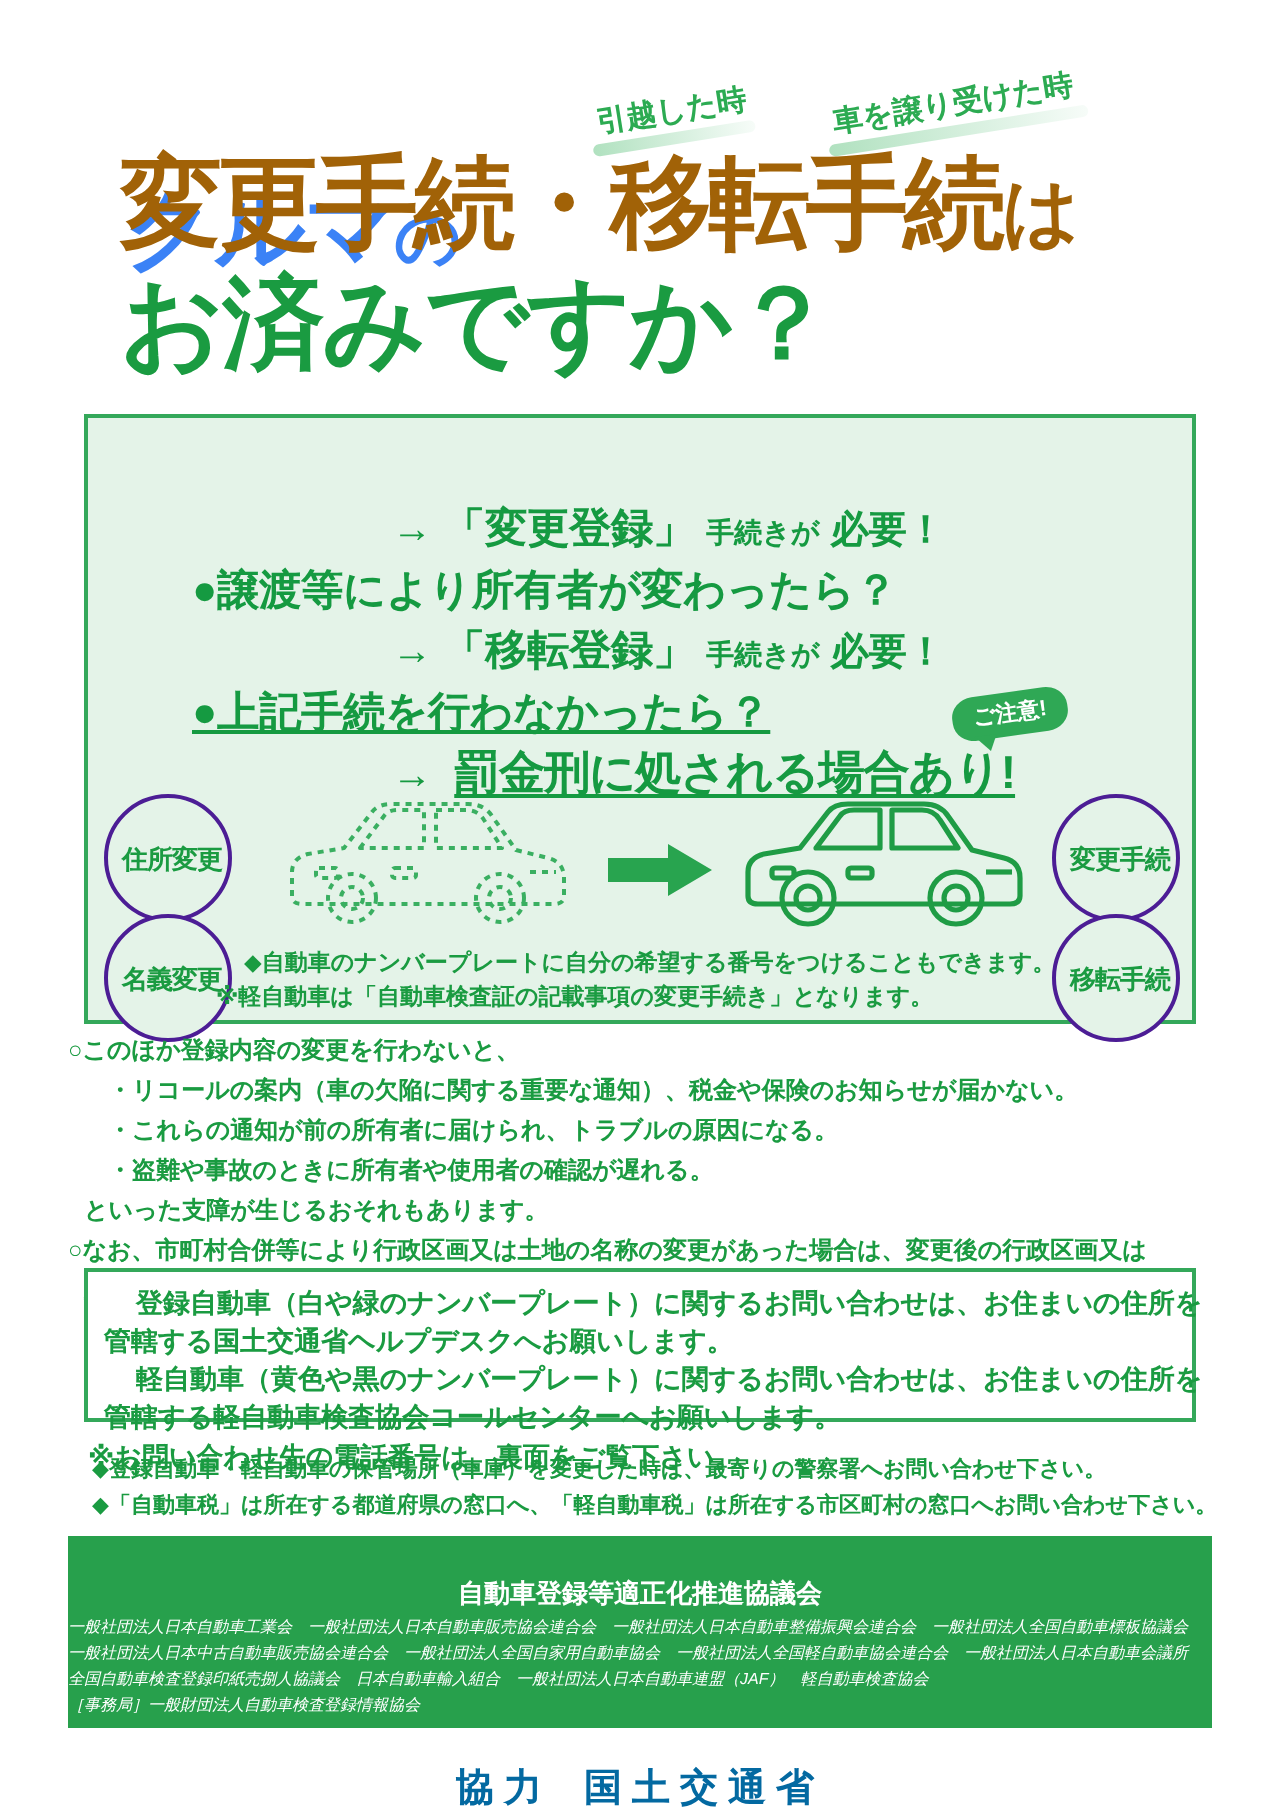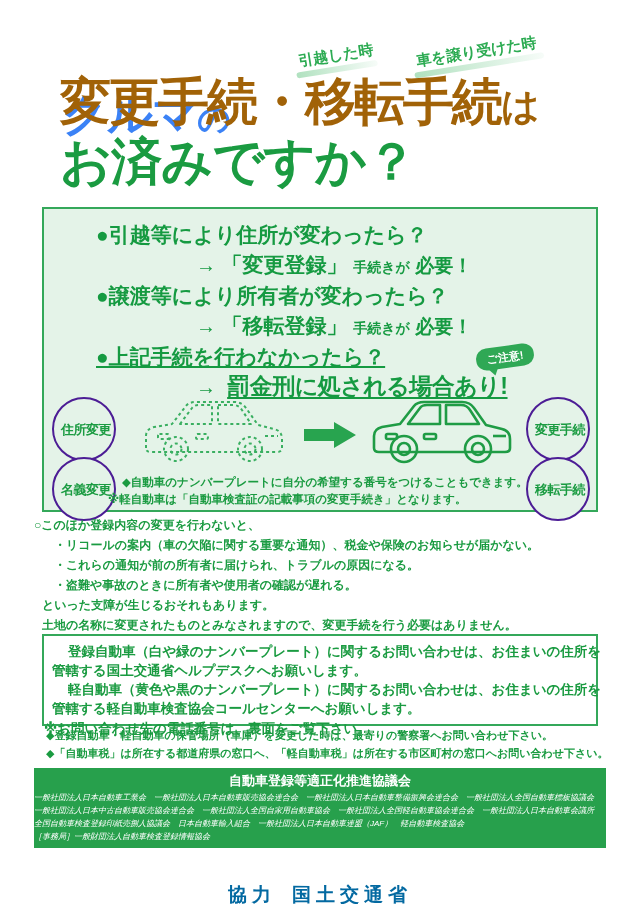--- a/index.html
+++ b/index.html
@@ -251,21 +251,21 @@
   }
   .notes .indent1 { padding-left: 20px; }
   .notes .indent2 { padding-left: 8px; }
 
   
   .contact-box {
     position: absolute;
     left: 42px;
     top: 634px;
     width: 556px;
-    height: 92px;
+    height: 77px;
     border: 2px solid #34a85a;
     background: #ffffff;
     box-sizing: border-box;
   }
   .contact-box .cl {
     position: absolute;
     font-size: 13.5px;
     font-weight: bold;
     color: #1a9b41;
     white-space: nowrap;
@@ -295,21 +295,21 @@
     white-space: nowrap;
   }
 
   
   .footer {
     position: absolute;
     left: 34px;
     top: 768px;
     width: 572px;
     background: #27a04c;
-    padding: 6px 0 7px 0;
+    padding: 22px 0 7px 0;
     box-sizing: border-box;
   }
   .footer .f-title {
     text-align: center;
     font-size: 13px;
     font-weight: bold;
     color: #ffffff;
     line-height: 1;
     margin-bottom: 7px;
     white-space: nowrap;
@@ -353,21 +353,20 @@
     <div class="ribbon ribbon-1">引越した時</div>
     <div class="ribbon ribbon-2">車を譲り受けた時</div>
 
     <div class="title-line2"><span>変更手続・移転手続</span><span class="tail">は</span></div>
 
     <div class="title-line3">お済みですか？</div>
   </div>
 
   <div class="main-box">
 
-    <div class="bullet-row b1">●引越等により住所が変わったら？</div>
     <div class="arrow-row a1"><span>→</span>&nbsp;<span class="quote">「変更登録」</span>&nbsp;<span class="mid">手続きが</span>&nbsp;<span class="need">必要！</span></div>
 
     <div class="bullet-row b2">●譲渡等により所有者が変わったら？</div>
     <div class="arrow-row a2"><span>→</span>&nbsp;<span class="quote">「移転登録」</span>&nbsp;<span class="mid">手続きが</span>&nbsp;<span class="need">必要！</span></div>
 
     <div class="bullet-row b3"><span class="ul">●上記手続を行わなかったら？</span></div>
     <div class="arrow-row a3"><span>→</span>&nbsp;&nbsp;<span class="penalty">罰金刑に処される場合あり!</span></div>
 
     <div class="caution-bubble">
       <span class="txt">ご注意!</span>
@@ -426,20 +425,21 @@
     <div class="note-line nl1">◆自動車のナンバープレートに自分の希望する番号をつけることもできます。</div>
     <div class="note-line nl2">※軽自動車は「自動車検査証の記載事項の変更手続き」となります。</div>
   </div>
 
   <div class="notes">
     <div class="n">○このほか登録内容の変更を行わないと、</div>
     <div class="n indent1">・リコールの案内（車の欠陥に関する重要な通知）、税金や保険のお知らせが届かない。</div>
     <div class="n indent1">・これらの通知が前の所有者に届けられ、トラブルの原因になる。</div>
     <div class="n indent1">・盗難や事故のときに所有者や使用者の確認が遅れる。</div>
     <div class="n indent2">といった支障が生じるおそれもあります。</div>
+    <div class="n">○なお、市町村合併等により行政区画又は土地の名称の変更があった場合は、変更後の行政区画又は</div>
     <div class="n indent2">土地の名称に変更されたものとみなされますので、変更手続を行う必要はありません。</div>
   </div>
 
   <div class="contact-box">
     <div class="cl cc1">登録自動車（白や緑のナンバープレート）に関するお問い合わせは、お住まいの住所を</div>
     <div class="cl cc2">管轄する国土交通省ヘルプデスクへお願いします。</div>
     <div class="cl cc3">軽自動車（黄色や黒のナンバープレート）に関するお問い合わせは、お住まいの住所を</div>
     <div class="cl cc4">管轄する軽自動車検査協会コールセンターへお願いします。</div>
     <div class="cl cc5">※お問い合わせ先の電話番号は、裏面をご覧下さい。</div>
   </div>

